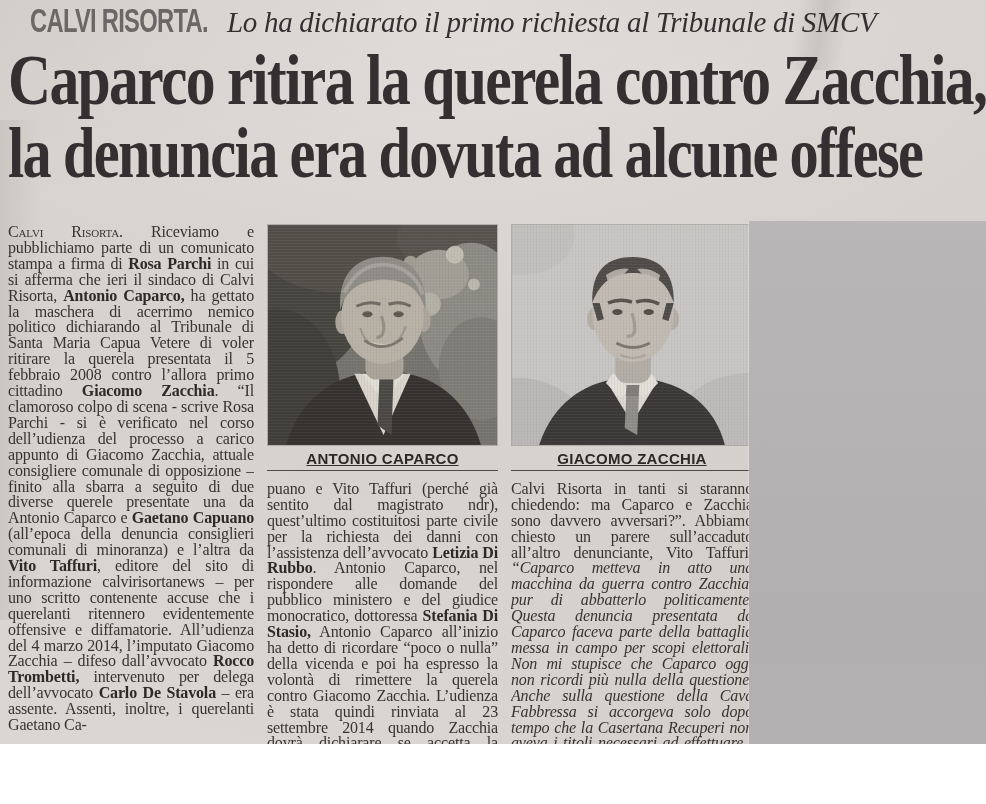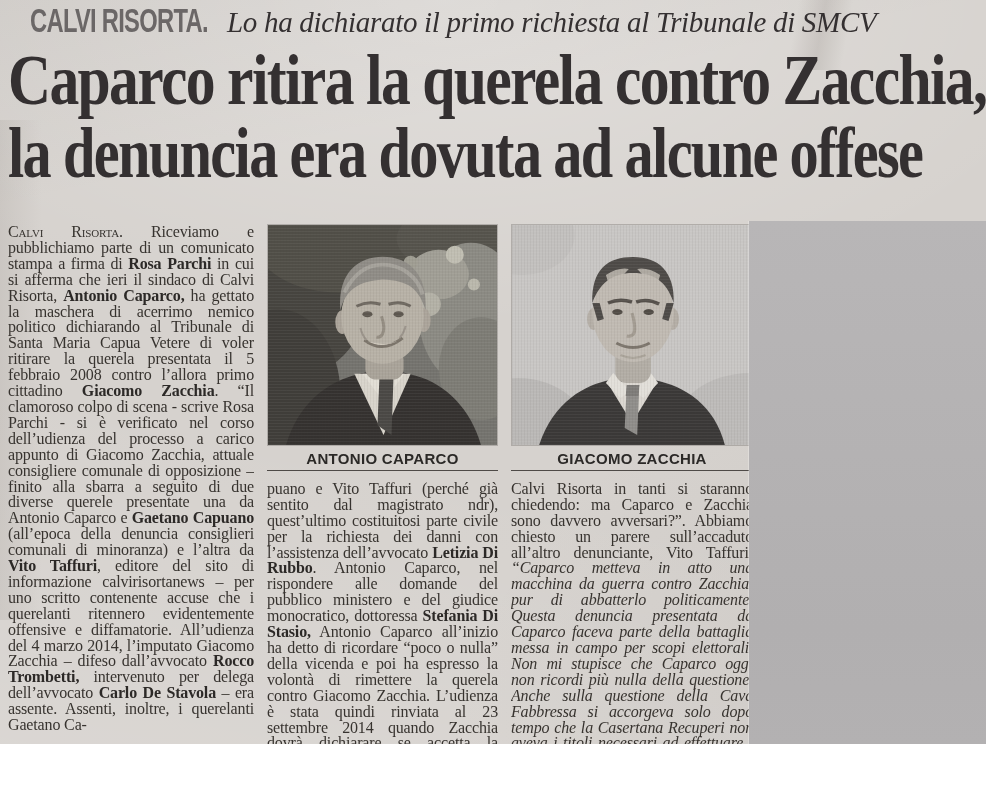--- a/index.html
+++ b/index.html
@@ -44,21 +44,21 @@
   .col-left{width:246px; height:578px; overflow:hidden;}
   .col-mid{width:231px;}
   .col-right{width:242px;}
   .coltext{overflow:hidden;}
   .col-mid .coltext,.col-right .coltext{height:316px; margin-top:10px;}
   .b{font-weight:700; color:var(--ink_bold);}
   .i{font-style:italic;}
   .sc{font-variant:small-caps;}
 
   
-  .figure{margin:0; padding:0; position:relative;}
+  .figure{margin:0; padding:0; position:relative;text-decoration:underline;}
   .photo-wrap{position:relative; width:100%; height:222px; border:1px solid rgba(60,55,50,.25); box-sizing:border-box;}
   .photo-wrap svg{display:block; width:100%; height:100%;}
   .photo-wrap::after{content:""; position:absolute; inset:0; pointer-events:none;
     background-image:
       repeating-linear-gradient(90deg, rgba(70,62,58,.06) 0 1px, transparent 1px 3px),
       repeating-linear-gradient(0deg, rgba(255,255,255,.05) 0 1px, transparent 1px 3px);}
   .caption{font-family:"Liberation Sans", sans-serif; font-weight:700; font-size:15px;
     text-align:center; color:#2b2927; letter-spacing:.3px; margin-top:5px; white-space:nowrap;}
   .cap-rule{border-bottom:1.5px solid var(--rule); margin-top:3px;}
 

